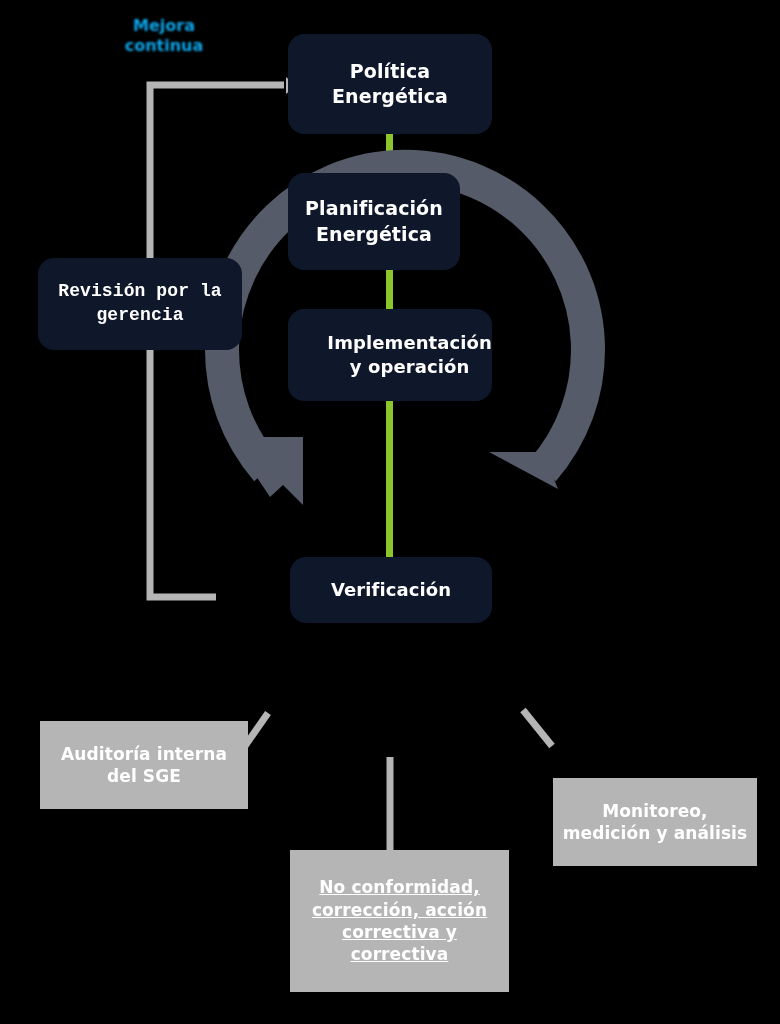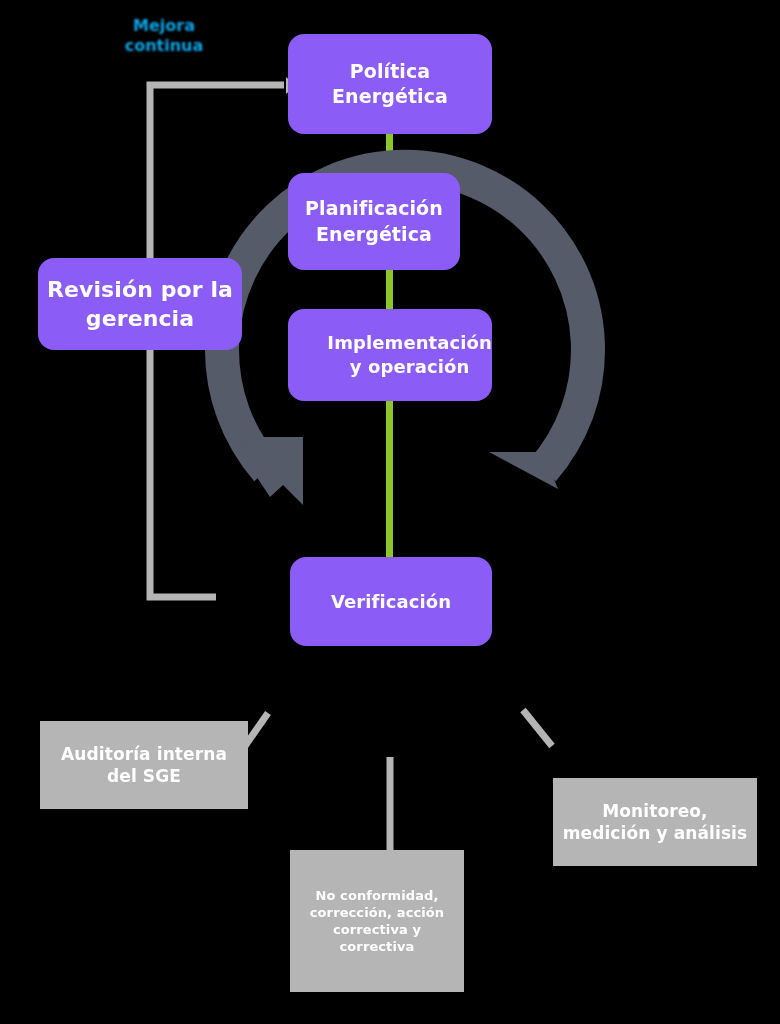--- a/index.html
+++ b/index.html
@@ -30,45 +30,45 @@
     align-items: center;
     justify-content: center;
     text-align: center;
     color: #ffffff;
     font-weight: bold;
     line-height: 1.32;
     letter-spacing: 0.1px;
     z-index: 5;
   }
   .node-green {
-    background: #8b5cf6;
+    background: #0f172a;
     border-radius: 16px;
   }
   .node-gray {
     background: #b5b5b5;
     border-radius: 0px;
   }
   .caption {
     position: absolute;
     color: #0ea5e9;
     font-weight: bold;
     text-align: center;
     line-height: 1.22;
     z-index: 6;
     filter: blur(0.9px);
   }
   
   #node-politica        { left: 288px; top: 34px;  width: 204px; height: 100px; font-size: 19px; }
   #node-planificacion   { left: 288px; top: 173px; width: 172px; height: 97px;  font-size: 19px; }
   #node-implementacion  { left: 288px; top: 309px; width: 204px; height: 92px;  font-size: 18px; justify-content: flex-end; }
-  #node-revision        { left: 38px;  top: 258px; width: 204px; height: 92px;  font-size: 22px; }
-  #node-verificacion    { left: 290px; top: 557px; width: 202px; height: 89px;  font-size: 18px; }
+  #node-revision        { left: 38px;  top: 258px; width: 204px; height: 92px;  font-size: 18px; font-family: Liberation Mono, monospace; }
+  #node-verificacion    { left: 290px; top: 557px; width: 202px; height: 66px;  font-size: 18px; }
   #node-auditoria       { left: 40px;  top: 721px; width: 208px; height: 88px;  font-size: 17px; }
   #node-monitoreo       { left: 553px; top: 741px; width: 204px; height: 88px;  font-size: 17px; margin-top: 37px; }
-  #node-noconformidad   { left: 290px; top: 850px; width: 174px; height: 142px; font-size: 13px; }
+  #node-noconformidad   { left: 290px; top: 850px; width: 219px; height: 142px; font-size: 17px; text-decoration: underline; }
   #caption-mejora       { left: 108px; top: 16px;  width: 112px; font-size: 16px; }
 </style>
 </head>
 <body>
 
 <div id="canvas">
 
   <svg class="svg-layer" viewBox="0 0 780 1024" xmlns="http://www.w3.org/2000/svg">
 
     <rect x="386" y="130" width="7" height="47" fill="#8cc62b"></rect>

